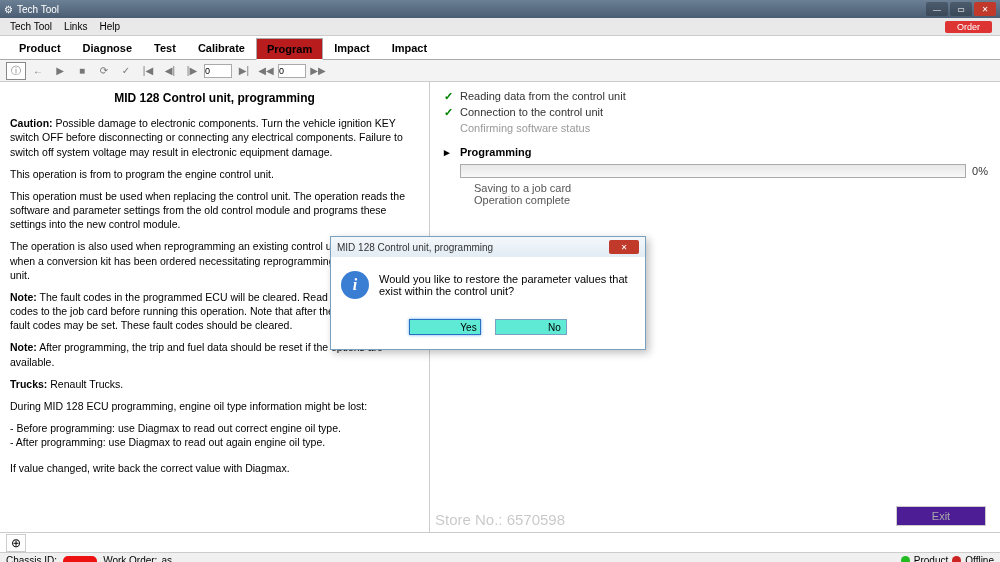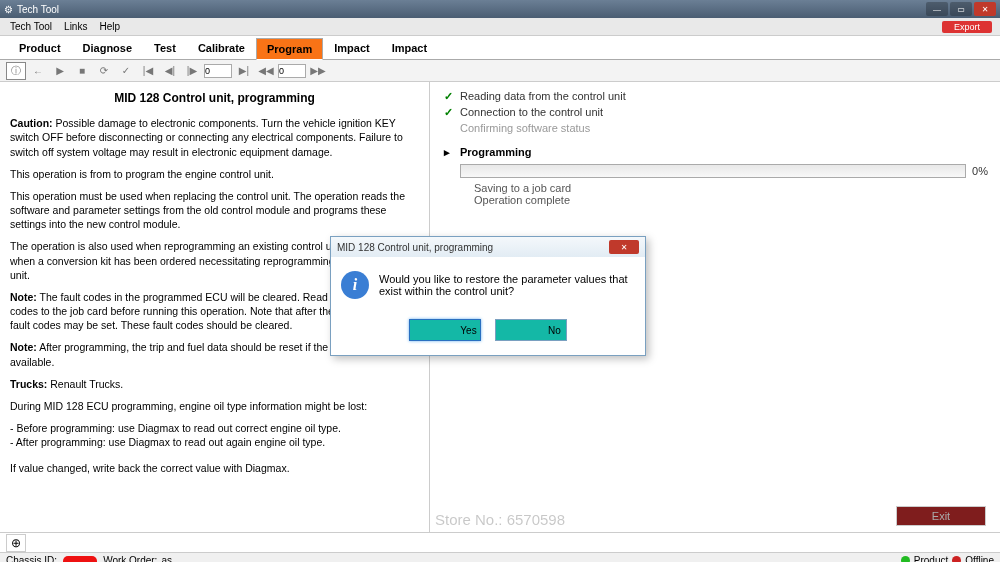--- a/index.html
+++ b/index.html
@@ -9,59 +9,59 @@
 .titlebar .title { flex: 1; display: flex; align-items: center; gap: 4px; }
 .titlebar .win-btn { width: 22px; height: 14px; background: rgba(0,0,0,.25); margin-left: 2px; display: flex; align-items: center; justify-content: center; border-radius: 2px; font-size: 8px; cursor: pointer; }
 .titlebar .win-btn.close { background: #c0392b; }
 
 .menubar { height: 18px; background: #e9e9e9; border-bottom: 1px solid #ccc; display: flex; align-items: center; padding: 0 4px; font-size: 10px; }
 .menubar span { padding: 0 6px; cursor: pointer; }
 .menubar span.exp-btn { margin-left: auto; margin-right: 4px; background:#d33; color:#fff; padding: 1px 12px; border-radius:2px; font-size:9px; }
 
 .tabs { height: 24px; border-bottom: 1px solid #aaa; display: flex; align-items: flex-end; gap: 0; padding: 0 8px; background:#fff; }
 .tabs .tab { padding: 4px 10px; font-size: 11px; font-weight: bold; cursor: pointer; border: 1px solid transparent; }
-.tabs .tab.active { border: 1px solid #aaa; border-bottom: 1px solid #fff; background: #f97316; position: relative; top: 1px; }
+.tabs .tab.active { border: 1px solid #aaa; border-bottom: 1px solid #fff; background: #b91c1c; position: relative; top: 1px; }
 
 .toolbar { height: 22px; background: #f3f3f3; border-bottom: 1px solid #ccc; display: flex; align-items: center; padding: 0 6px; gap: 2px; }
 .toolbar .tb { width: 20px; height: 18px; display: flex; align-items: center; justify-content: center; font-size: 10px; color: #777; border: 1px solid transparent; cursor: pointer; }
 .toolbar .tb.active { border: 1px solid #888; background:#fff; }
 .toolbar input { width: 28px; height: 14px; font-size: 9px; border:1px solid #aaa; }
 
 .content { display: flex; height: 450px; }
 .doc-pane { width: 430px; border-right: 1px solid #ccc; overflow-y: scroll; padding: 8px 10px; font-family: "Times New Roman", serif; font-size: 10.5px; line-height: 1.35; }
 .doc-pane h3 { text-align: center; font-size: 12px; margin-bottom: 10px; }
 .doc-pane p { margin-bottom: 8px; }
 
 .side-pane { flex: 1; padding: 6px 12px; font-size: 11px; color: #333; overflow: hidden; position:relative; }
 .step { padding: 2px 0 2px 18px; position: relative; }
 .step.done::before { content: "✓"; position: absolute; left: 2px; color: green; font-weight: bold; }
 .step.pending { color: #999; }
 .step.current::before { content: "▸"; position: absolute; left: 2px; }
 .step.current { font-weight: bold; color: #000; margin-top: 8px; }
 .sub { padding-left: 32px; color: #555; }
 .progress-wrap { display:flex; align-items:center; gap:6px; padding:4px 0 4px 18px; }
 .progress { flex:1; height: 14px; background: linear-gradient(#e8e8e8,#f8f8f8); border:1px solid #aaa; }
-.exit-btn { position:absolute; right:14px; bottom:6px; width:90px; height:20px; border:1px solid #ccc; color:#aaa; display:flex; align-items:center; justify-content:center; font-size:11px; background:#7f1d1d; }
+.exit-btn { position:absolute; right:14px; bottom:6px; width:90px; height:20px; border:1px solid #ccc; color:#aaa; display:flex; align-items:center; justify-content:center; font-size:11px; background:#4c1d95; }
 
 .zoom { height: 20px; border-top:1px solid #ccc; display:flex; align-items:center; padding:0 6px; }
 .zoom .zb { width:20px; height:18px; border:1px solid #ccc; display:flex; align-items:center; justify-content:center; font-size:12px; cursor:pointer; }
 
 .statusbar { height: 16px; background: #f0f0f0; border-top: 1px solid #ccc; display: flex; align-items: center; font-size: 10px; padding: 0 6px; gap: 4px; }
 .statusbar .spacer { flex: 1; }
 .dot { width:9px; height:9px; border-radius:50%; display:inline-block; }
 .dot.green{background:#2b2;} .dot.red{background:#c22;}
 .red-blob { display:inline-block; width:34px; height:10px; background:#e11; border-radius:5px; margin:0 2px; }
 
 .dialog { position: absolute; left: 330px; top: 236px; width: 316px; background: #fff; border: 1px solid #7aa0c0; box-shadow: 3px 3px 8px rgba(0,0,0,.25); font-size: 11px; }
 .dialog .dlg-title { height: 20px; background: linear-gradient(#f4f8fb,#e2ecf4); color:#333; display:flex; align-items:center; padding:0 6px; font-size:10px; }
 .dialog .dlg-title .dlg-close { margin-left:auto; width:30px; height:14px; background:#c0392b; color:#fff; display:flex; align-items:center; justify-content:center; border-radius:2px; font-size:8px; }
 .dialog .dlg-body { display:flex; padding: 14px 10px; gap:10px; align-items:center; }
 .dialog .info-icon { width:28px; height:28px; border-radius:50%; background:#3a7ed4; color:#fff; display:flex; align-items:center; justify-content:center; font-weight:bold; font-style:italic; font-family:serif; font-size:16px; flex-shrink:0; }
 .dialog .dlg-btns { display:flex; justify-content:center; gap:14px; padding: 6px 0 14px; }
-.dialog .dlg-btn { width:72px; height:22px; border:1px solid #7aa0c0; background:#14b8a6; display:flex; align-items:center; justify-content:center; cursor:pointer; font-size:10px;padding-left:47px; }
+.dialog .dlg-btn { width:72px; height:16px; border:1px solid #7aa0c0; background:#5eead4; display:flex; align-items:center; justify-content:center; cursor:pointer; font-size:10px;padding-left:47px; }
 .dialog .dlg-btn.default { border:1px solid #2a70c0; box-shadow: 0 0 3px #6ab0f0; }
 
 .watermark { position:absolute; left:0; right:0; bottom:34px; text-align:center; color: rgba(0,0,0,.22); font-size:15px; font-weight:500; pointer-events:none; }
 </style>
 </head>
 <body>
 
 <div class="titlebar">
   <div class="title">
       <span>⚙</span>
@@ -69,21 +69,21 @@
     </div>
   <div class="win-btn">—</div>
   <div class="win-btn">▭</div>
   <div class="win-btn close">✕</div>
 </div>
 
 <div class="menubar">
   <span>Tech Tool</span>
   <span>Links</span>
   <span>Help</span>
-  <span class="exp-btn">Export</span>
+  <span class="exp-btn">Order</span>
 </div>
 
 <div class="tabs">
   <div class="tab">Product</div>
   <div class="tab">Diagnose</div>
   <div class="tab">Test</div>
   <div class="tab">Calibrate</div>
   <div class="tab active">Program</div>
   <div class="tab">Impact</div>
   <div class="tab">Impact</div>

